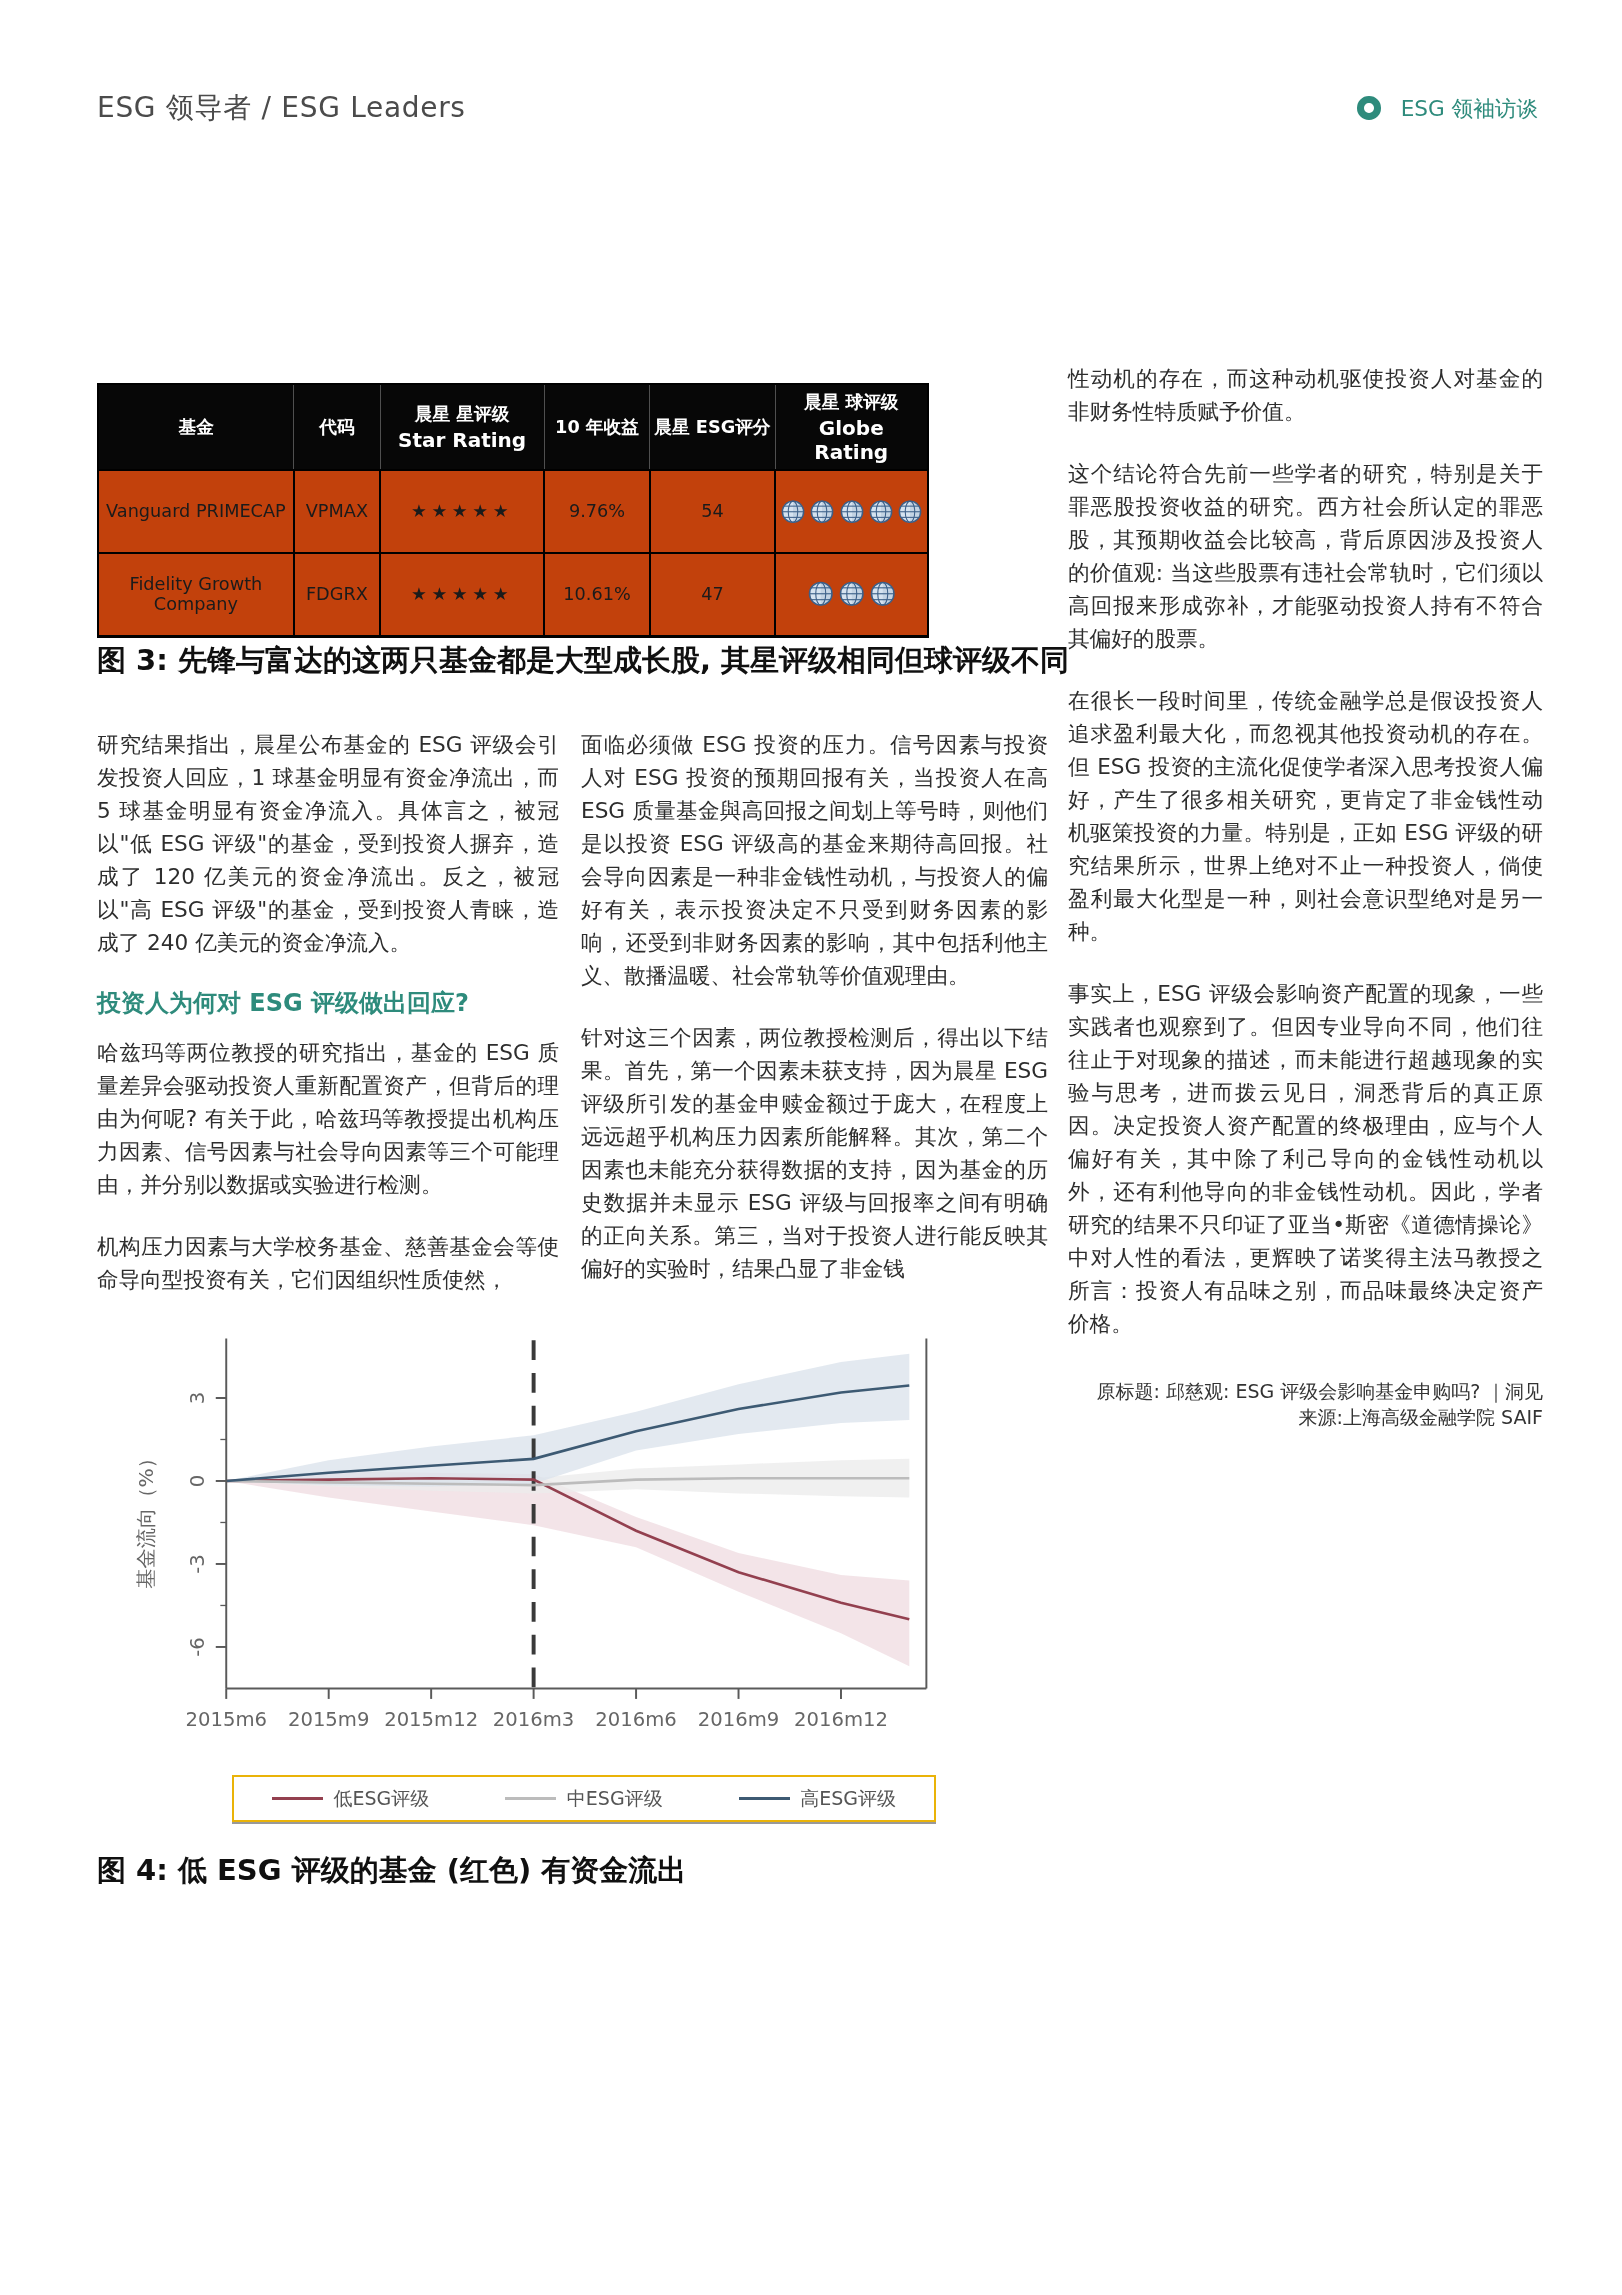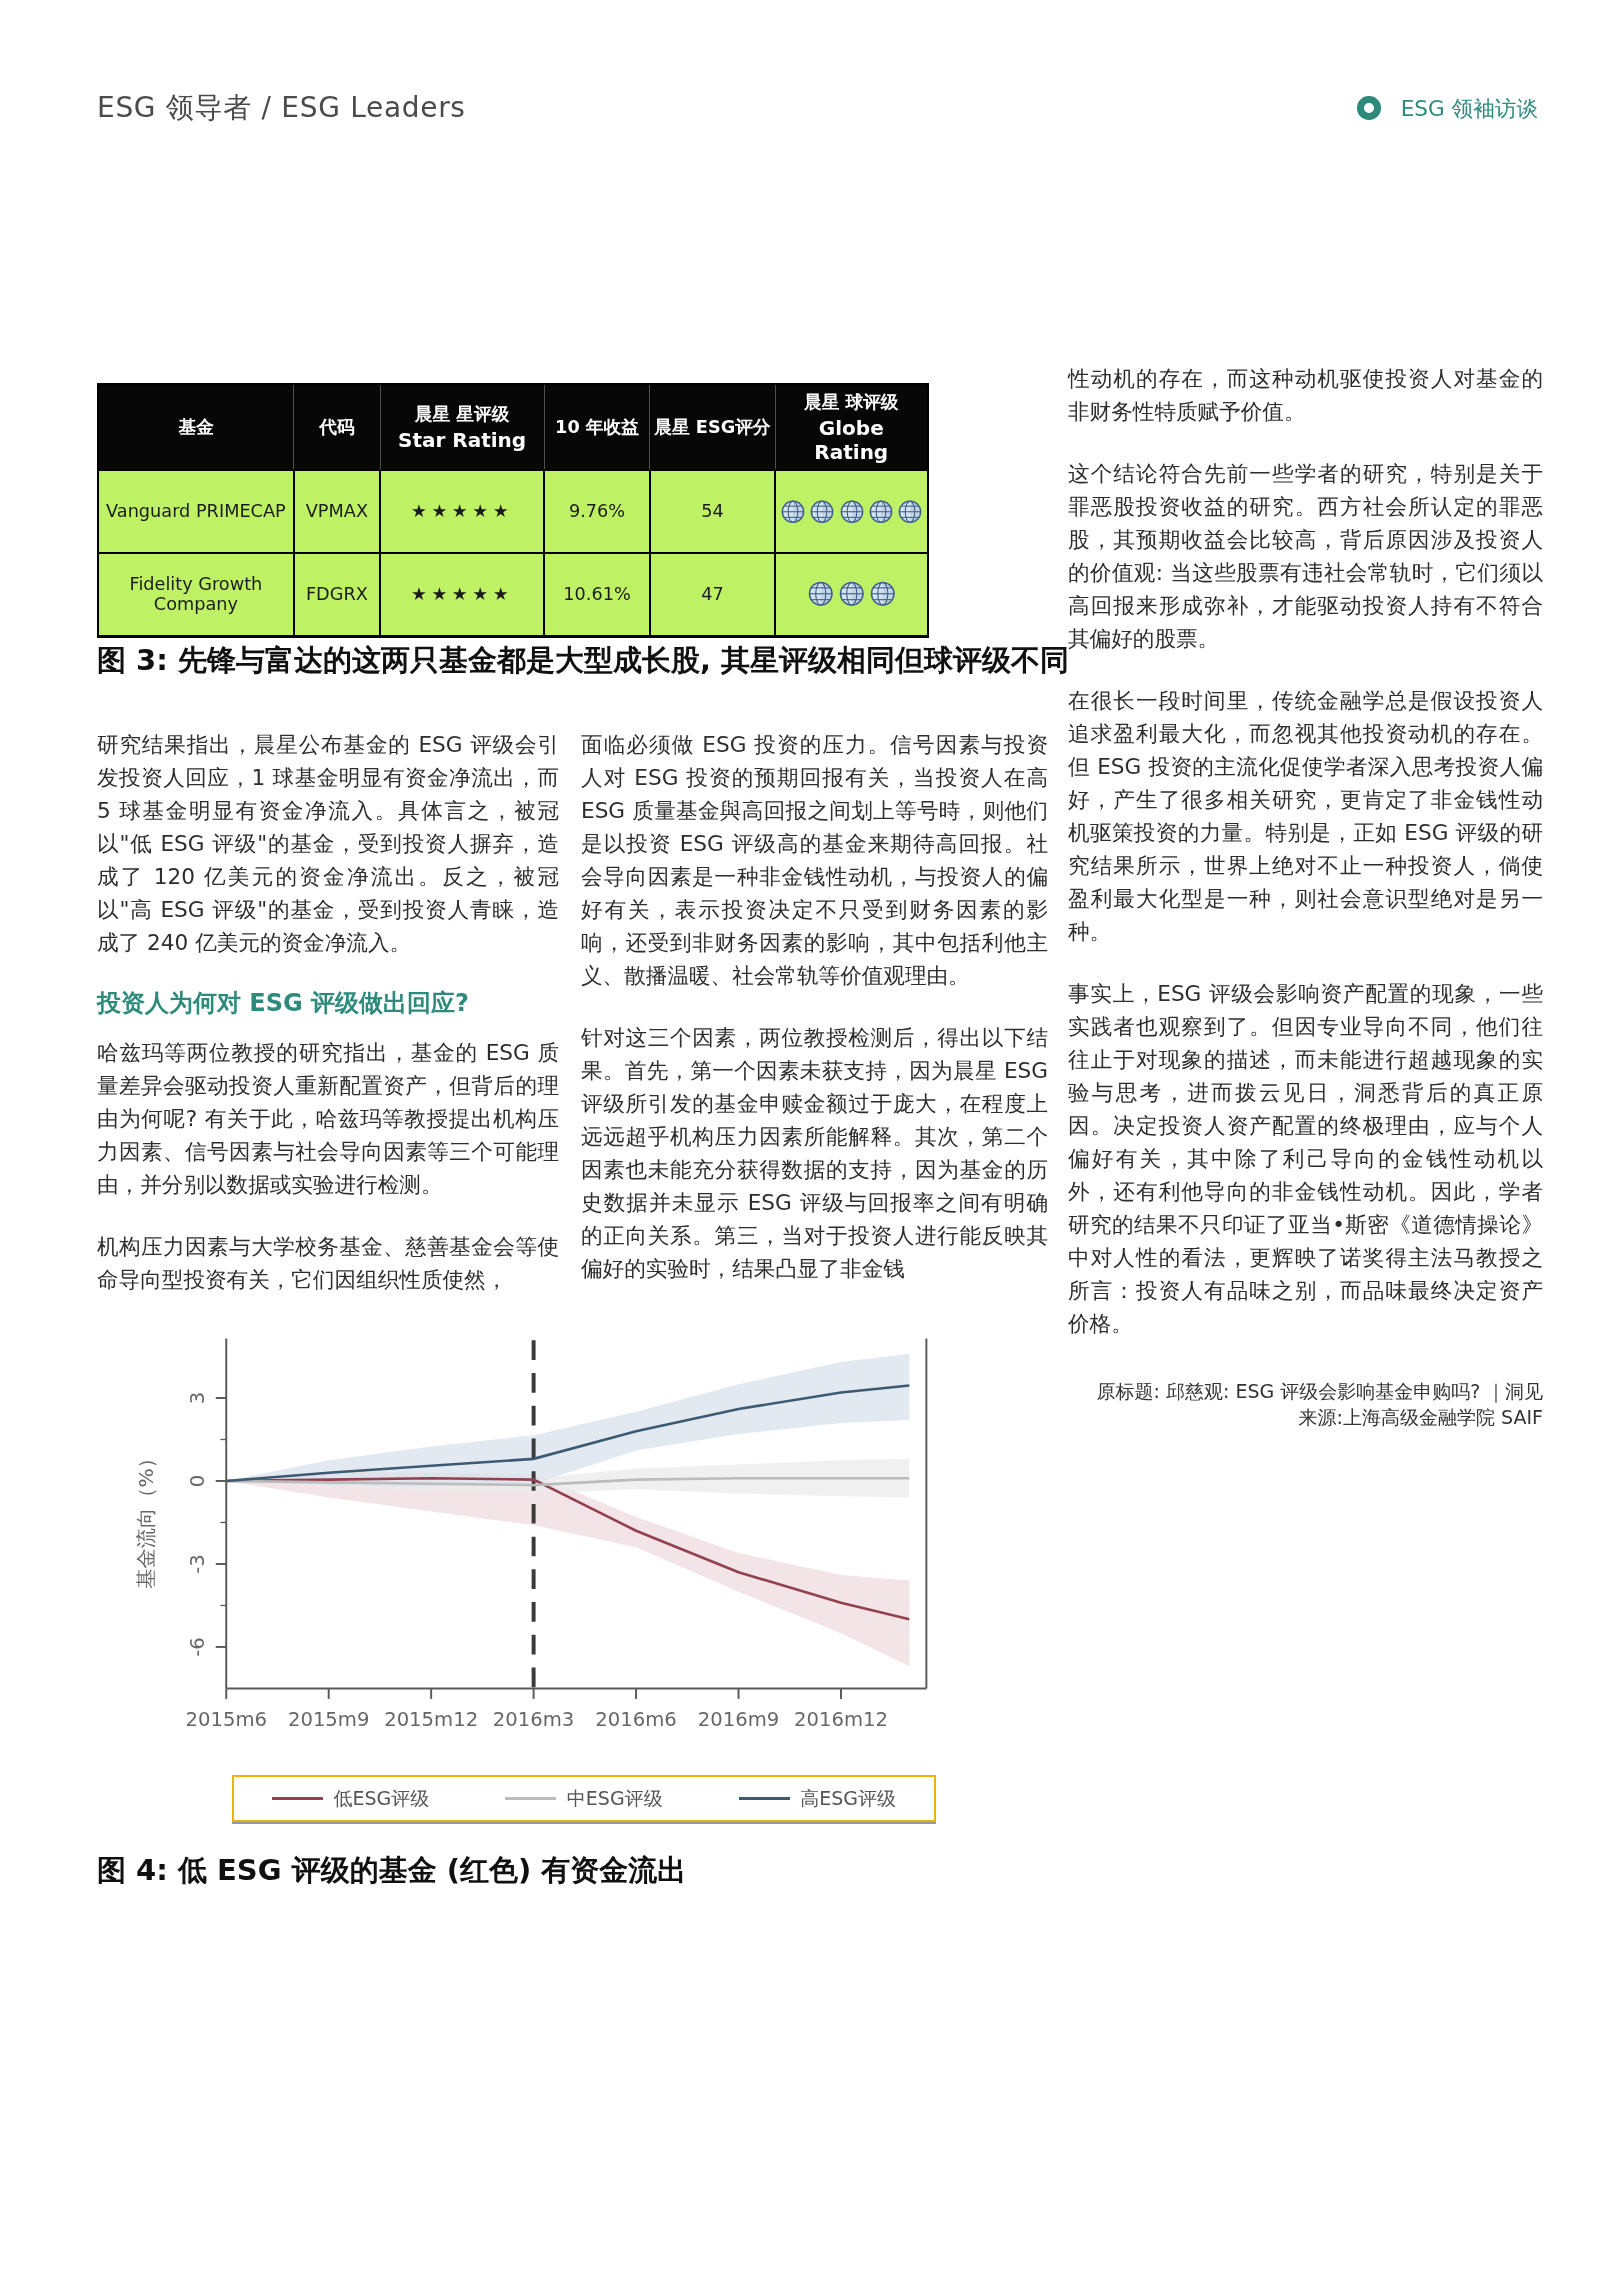--- a/index.html
+++ b/index.html
@@ -14,21 +14,21 @@
   .ring{width:23.6px;height:23.6px;border:7.2px solid #2e8b7c;border-radius:50%;box-sizing:border-box;}
 
   
   table.fund{position:absolute;left:97px;top:383px;width:832px;border-collapse:collapse;
              table-layout:fixed;border:2.6px solid #000;border-bottom:3.9px solid #000;}
   .fund th{background:#070707;color:#fff;font-size:17.7px;font-weight:700;height:84px;
            border-left:1.3px solid #4f4f4f;vertical-align:middle;text-align:center;padding:0 3.9px;}
   .fund th:first-child{border-left:none;}
   .th-en{font-size:20px;font-weight:700;margin-top:2.6px;}
   .fund td{border:2px solid #000;text-align:center;vertical-align:middle;height:73px;
-           font-size:17.7px;color:#1b1b1b;background:#bef264;padding:3.9px;}
+           font-size:17.7px;color:#1b1b1b;background:#c2410c;padding:3.9px;}
   .stars{font-size:26px;letter-spacing:4.6px;color:#0a0a0a;white-space:nowrap;}
   .globes-wrap{display:flex;gap:3.3px;justify-content:center;align-items:center;}
 
   
   .fig-caption{position:absolute;left:97px;font-size:29px;font-weight:700;color:#101010;}
   #fig3-caption{top:641px;}
   #fig4-caption{top:1851px;}
 
   
   .col{position:absolute;text-align:justify;font-size:21.6px;line-height:33px;color:#2d2d2d;}

